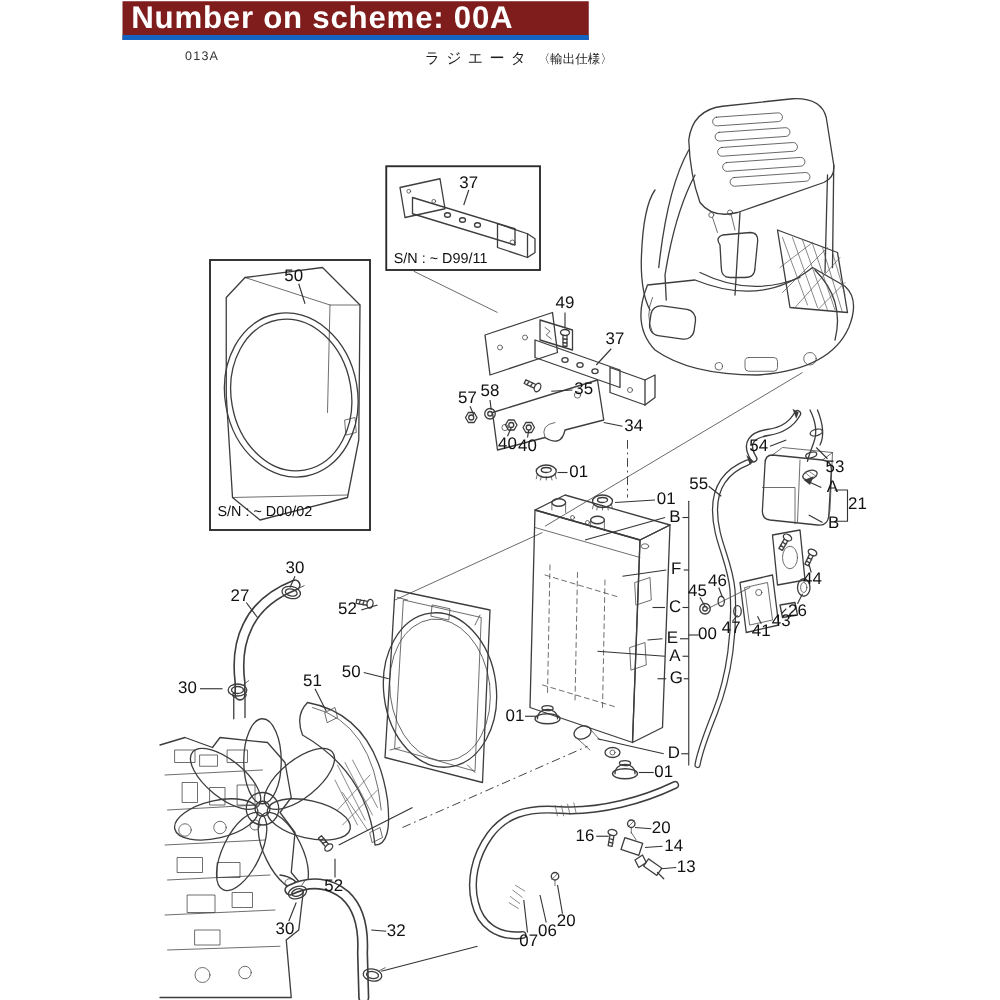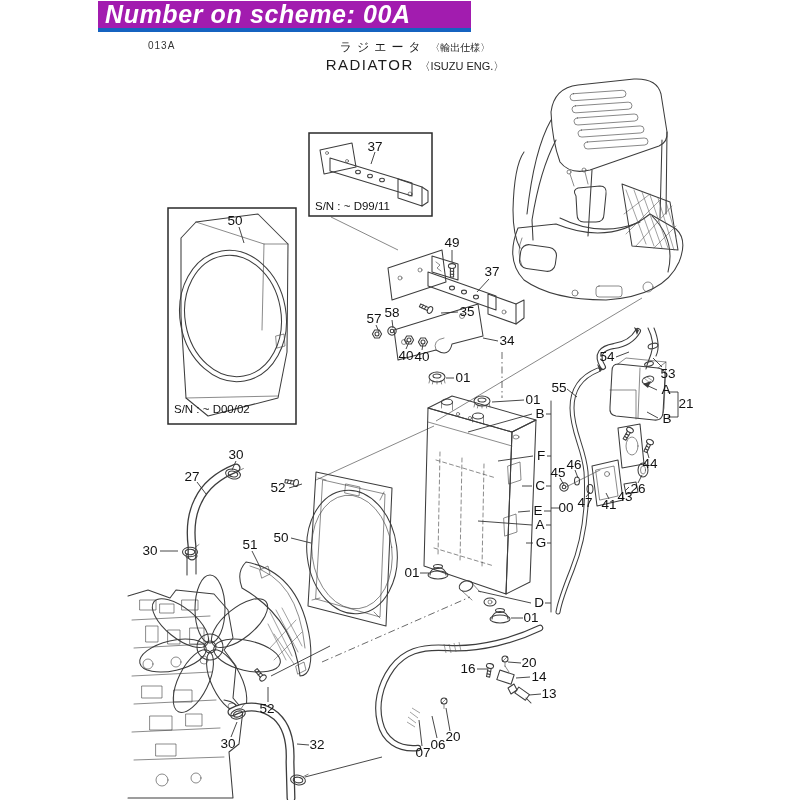--- a/index.html
+++ b/index.html
@@ -25,25 +25,24 @@
   .callout{font-size:13.5px;fill:#111;text-anchor:middle;dominant-baseline:middle;}
   .sn{font-size:11.5px;fill:#111;}
   .leader{stroke:#333;stroke-width:.9;}
   .chain{stroke:#444;stroke-width:.8;stroke-dasharray:7 3 1.5 3;}
   .thin{stroke:#555;stroke-width:.7;}
   .arrow{fill:#3d3d3d;stroke:none;}
 </style>
 </head>
 <body>
 
-<div class="header-bar" style="background: #a21caf; border-bottom-color: rgb(21, 99, 192); font-style: italic;">Number on scheme: 00A</div>
+<div class="header-bar" style="background: #7f1d1d; border-bottom-color: rgb(21, 99, 192);">Number on scheme: 00A</div>
 <div class="code-label">013A</div>
 <div class="title-block">
   <div><span class="title-jp">ラジエータ</span> <span class="title-jp-note">〈輸出仕様〉</span></div>
-  <div class="title-en"><span>RADIATOR</span> <span class="title-en-note">〈ISUZU ENG.〉</span></div>
 </div>
 
 <svg width="800" height="800" viewBox="0 0 800 800">
   <defs>
     <g id="sym-cushion" class="art">
       <ellipse cx="0" cy="3" rx="10" ry="4"></ellipse>
         <path d="M-8,3 C-8,-7 8,-7 8,3"></path>
       <ellipse cx="0" cy="-5.5" rx="4.5" ry="2"></ellipse>
     </g>
     <g id="sym-cap" class="art">

